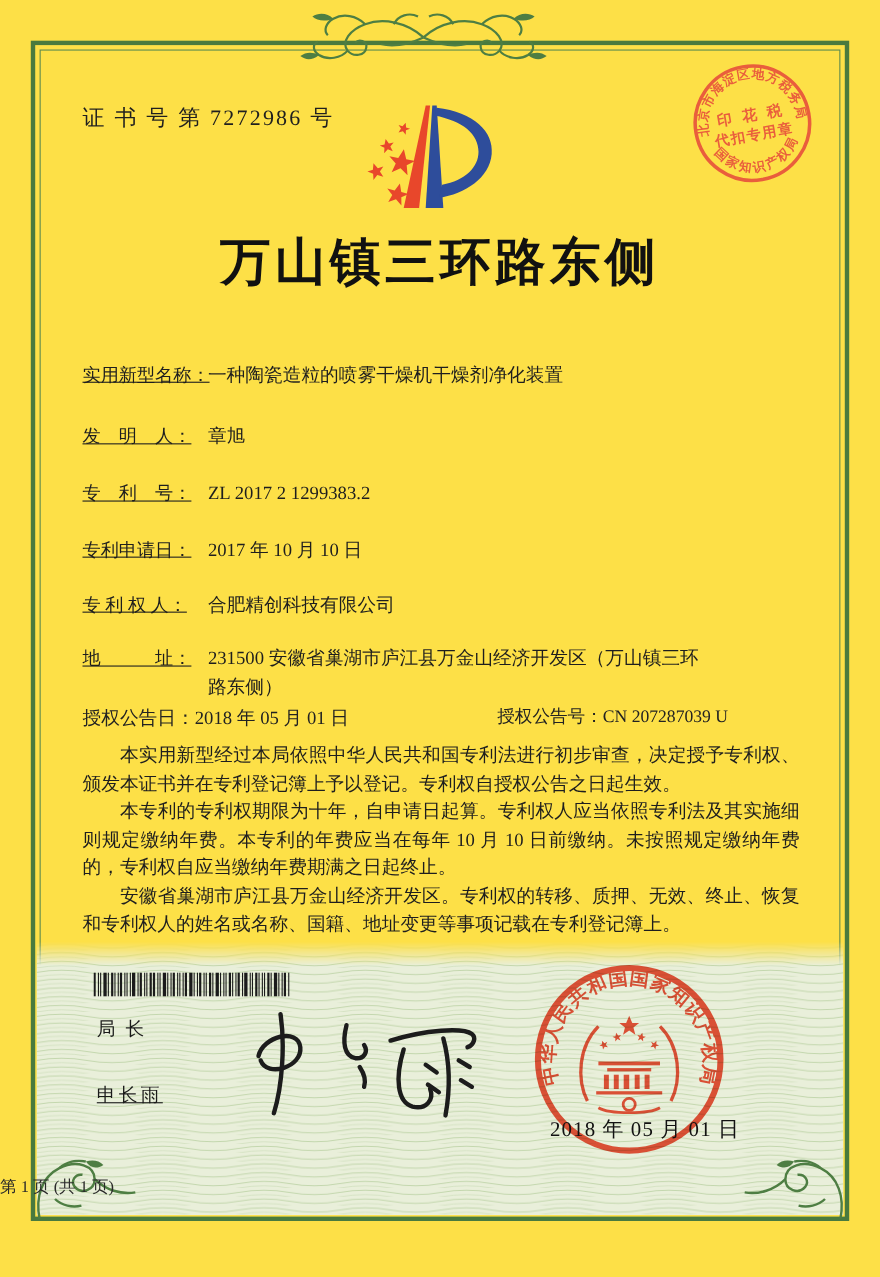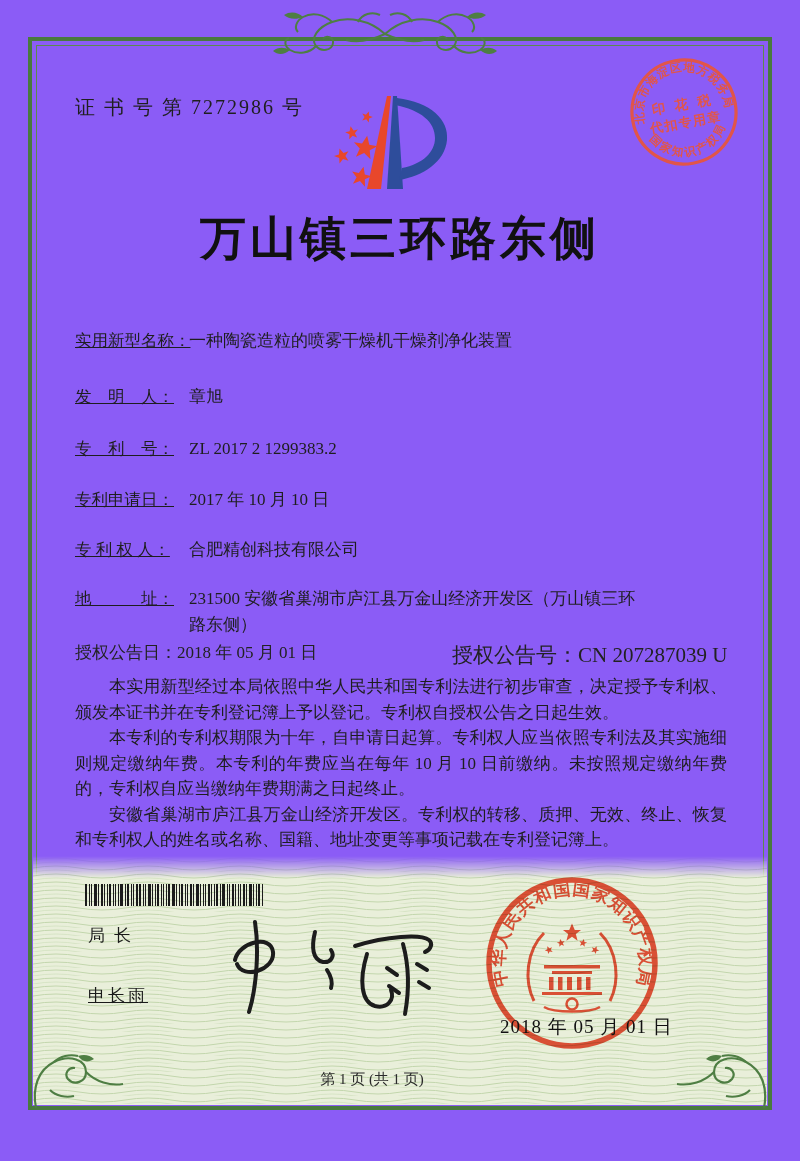--- a/index.html
+++ b/index.html
@@ -1,18 +1,18 @@
 <!DOCTYPE html>
 <html><head>
 <meta charset="utf-8">
 <style>
   html,body{margin:0;padding:0;background:#e8e6df;}
   .page{
     position:relative;width:800px;height:1161px;overflow:hidden;
-    background:#8b5cf6;
+    background:#fde047;
     font-family:"Liberation Serif","DejaVu Serif",serif;
     color:#222;
   }
   
   .frame-outer{position:absolute;left:28px;top:37px;right:28px;bottom:51px;border:4px solid #497a3e;}
   .frame-inner{position:absolute;left:36px;top:45px;right:36px;bottom:59px;border:1px solid #5d8a4f;}
   
   .band{position:absolute;left:33px;right:33px;top:856px;height:249px;
         -webkit-mask:linear-gradient(180deg,transparent 0,#000 22px);
         mask:linear-gradient(180deg,transparent 0,#000 22px);}
@@ -20,32 +20,32 @@
   .cert-number{position:absolute;left:75px;top:94px;font-size:20px;letter-spacing:2px;color:#1f1f1f;}
   .logo{position:absolute;left:333px;top:92px;}
   .tax-stamp{position:absolute;left:626px;top:54px;opacity:.93;}
   .title{position:absolute;left:0;right:0;top:208px;text-align:center;
          font-size:46px;font-weight:700;letter-spacing:4px;color:#111;}
   .field{position:absolute;left:75px;font-size:17px;color:#1e1e1e;line-height:26px;}
   .f-label{display:inline-block;width:114px;vertical-align:top;font-size:16.5px;white-space:nowrap;text-decoration:underline;}
   .f-value{display:inline-block;vertical-align:top;max-width:470px;}
   .addr .f-value{width:455px;}
   .grant-left{position:absolute;left:75px;top:641px;font-size:17px;}
-  .grant-right{position:absolute;left:452px;top:641px;font-size:21px;}
+  .grant-right{position:absolute;left:452px;top:641px;font-size:16px;}
   .body-text{position:absolute;left:75px;top:674px;width:652px;font-size:17px;
              line-height:25.5px;text-align:justify;color:#1e1e1e;}
   .body-text p{margin:0;text-indent:2em;}
   .barcode{position:absolute;left:85px;top:884px;width:216px;height:22px;font-size:0;overflow:hidden;}
   .barcode i{display:inline-block;height:22px;background:#1b1b1b;margin-right:1.5px;}
   .director-title{position:absolute;left:88px;top:924px;font-size:17px;letter-spacing:9px;color:#1a1a1a;}
   .director-name{position:absolute;left:88px;top:984px;font-size:17px;letter-spacing:3px;color:#1a1a1a;text-decoration:underline;}
   .signature{position:absolute;left:205px;top:908px;}
   .main-seal{position:absolute;left:482px;top:873px;mix-blend-mode:multiply;opacity:.95;}
   .seal-date{position:absolute;left:500px;top:1014px;font-size:19px;letter-spacing:1px;color:#111;z-index:5;}
-  .footer{position:absolute;left:28px;right:28px;top:1070px;text-align:center;
+  .footer{position:absolute;left:28px;right:28px;top:1070px;text-align:left;
           font-size:15px;color:#2a2a2a;transform:translateX(-28px);}
   .orn-top{position:absolute;left:270px;top:10px;}
   .orn-bl{position:absolute;left:30px;top:1054px;}
   .orn-br{position:absolute;right:30px;top:1054px;transform:scaleX(-1);}
   .stamp-red{fill:#e8553c;}
 </style>
 </head>
 <body>
 
 <div class="page">

